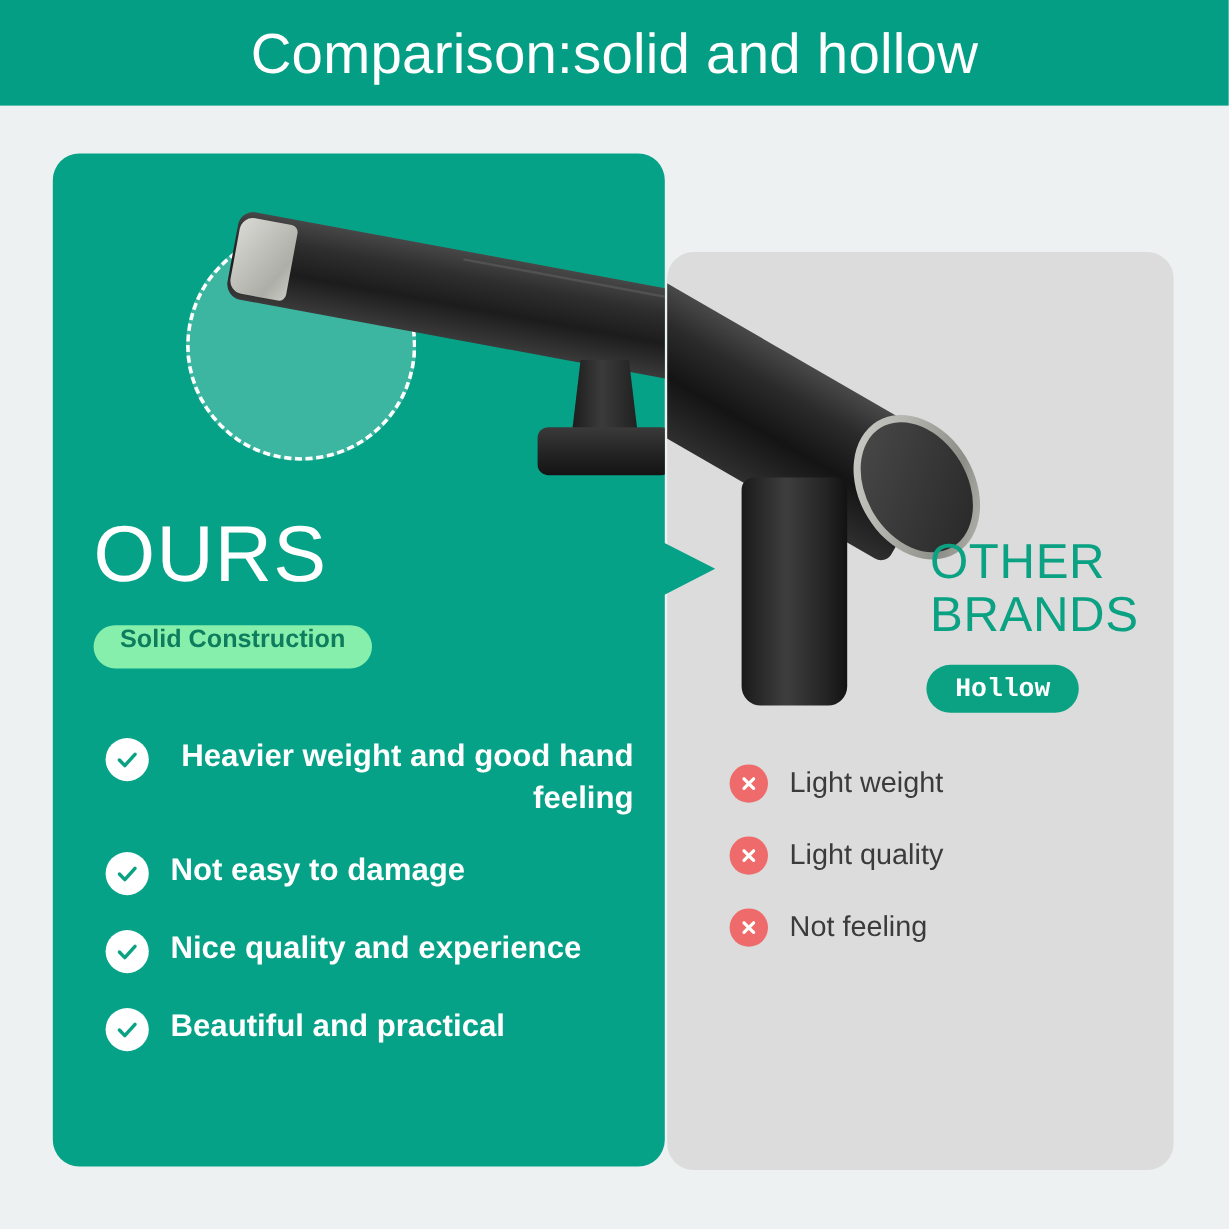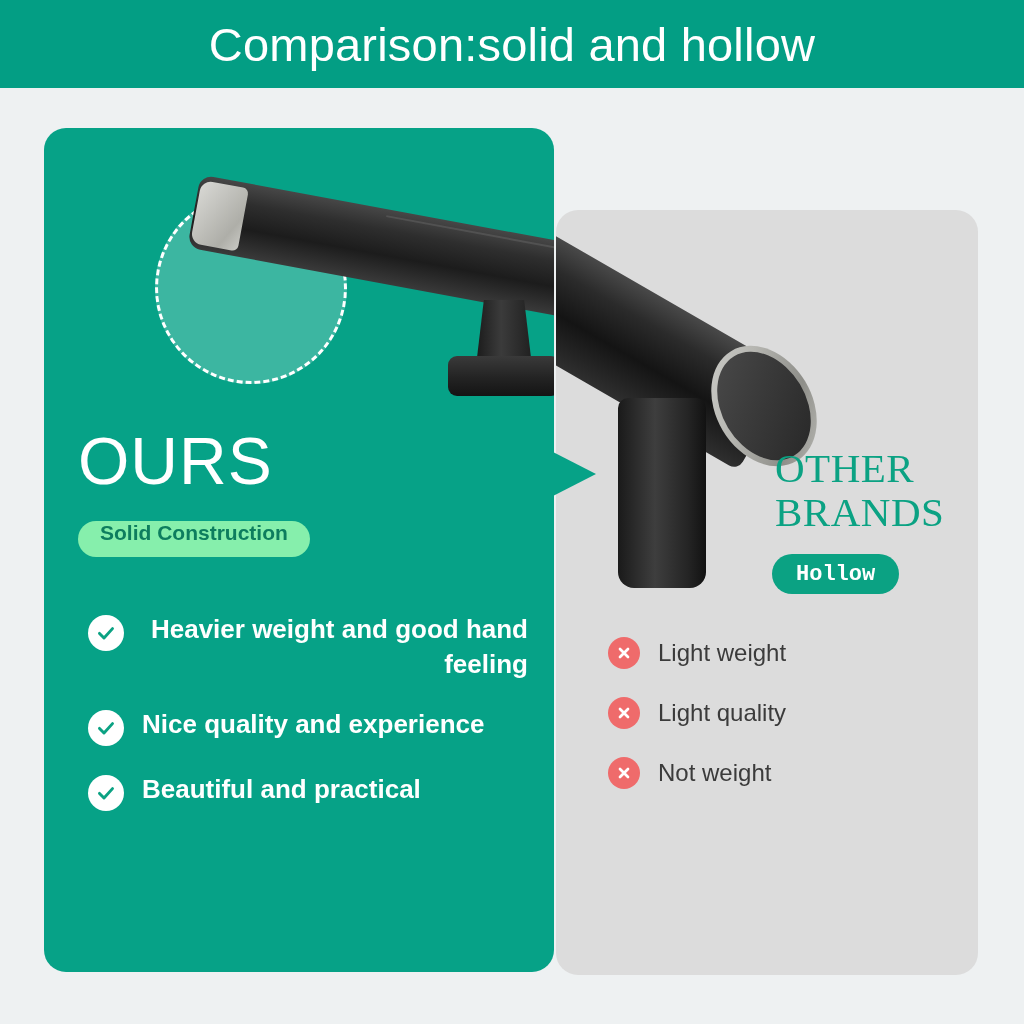--- a/index.html
+++ b/index.html
@@ -209,21 +209,20 @@
   }
   .other-title {
     position: absolute;
     left: 775px;
     top: 446px;
     font-size: 41px;
     font-weight: 400;
     color: #0ba283;
     line-height: 1.08;
     letter-spacing: 0.5px;
-    font-family: Liberation Serif, serif;
   }
   .pill-hollow {
     position: absolute;
     left: 772px;
     top: 554px;
     height: 40px;
     padding: 0 24px;
     border-radius: 20px;
     background: #0ba283;
     color: #ffffff;
@@ -348,20 +347,28 @@
           </svg>
       </span>
       <span class="row-left-text">Heavier weight and good hand feeling</span>
     </div>
     <div class="row-left">
       <span class="check-icon">
         <svg width="22" height="22" viewBox="0 0 22 22">
             <path d="M4.5 11.4 L9 16 L17.5 6.6" fill="none" stroke="#0ba283" stroke-width="2.9" stroke-linecap="round" stroke-linejoin="round"></path>
           </svg>
       </span>
+      <span class="row-left-text">Not easy to damage</span>
+    </div>
+    <div class="row-left">
+      <span class="check-icon">
+        <svg width="22" height="22" viewBox="0 0 22 22">
+            <path d="M4.5 11.4 L9 16 L17.5 6.6" fill="none" stroke="#0ba283" stroke-width="2.9" stroke-linecap="round" stroke-linejoin="round"></path>
+          </svg>
+      </span>
       <span class="row-left-text">Nice quality and experience</span>
     </div>
     <div class="row-left">
       <span class="check-icon">
         <svg width="22" height="22" viewBox="0 0 22 22">
             <path d="M4.5 11.4 L9 16 L17.5 6.6" fill="none" stroke="#0ba283" stroke-width="2.9" stroke-linecap="round" stroke-linejoin="round"></path>
           </svg>
       </span>
       <span class="row-left-text">Beautiful and practical</span>
     </div>
@@ -383,17 +390,17 @@
           </svg>
       </span>
       <span class="row-right-text">Light quality</span>
     </div>
     <div class="row-right">
       <span class="x-icon">
         <svg width="18" height="18" viewBox="0 0 18 18">
             <path d="M5 5 L13 13 M13 5 L5 13" fill="none" stroke="#ffffff" stroke-width="2.7" stroke-linecap="round"></path>
           </svg>
       </span>
-      <span class="row-right-text">Not weight</span>
+      <span class="row-right-text">Not feeling</span>
     </div>
   </div>
 
 </div>
 
 </body></html>

